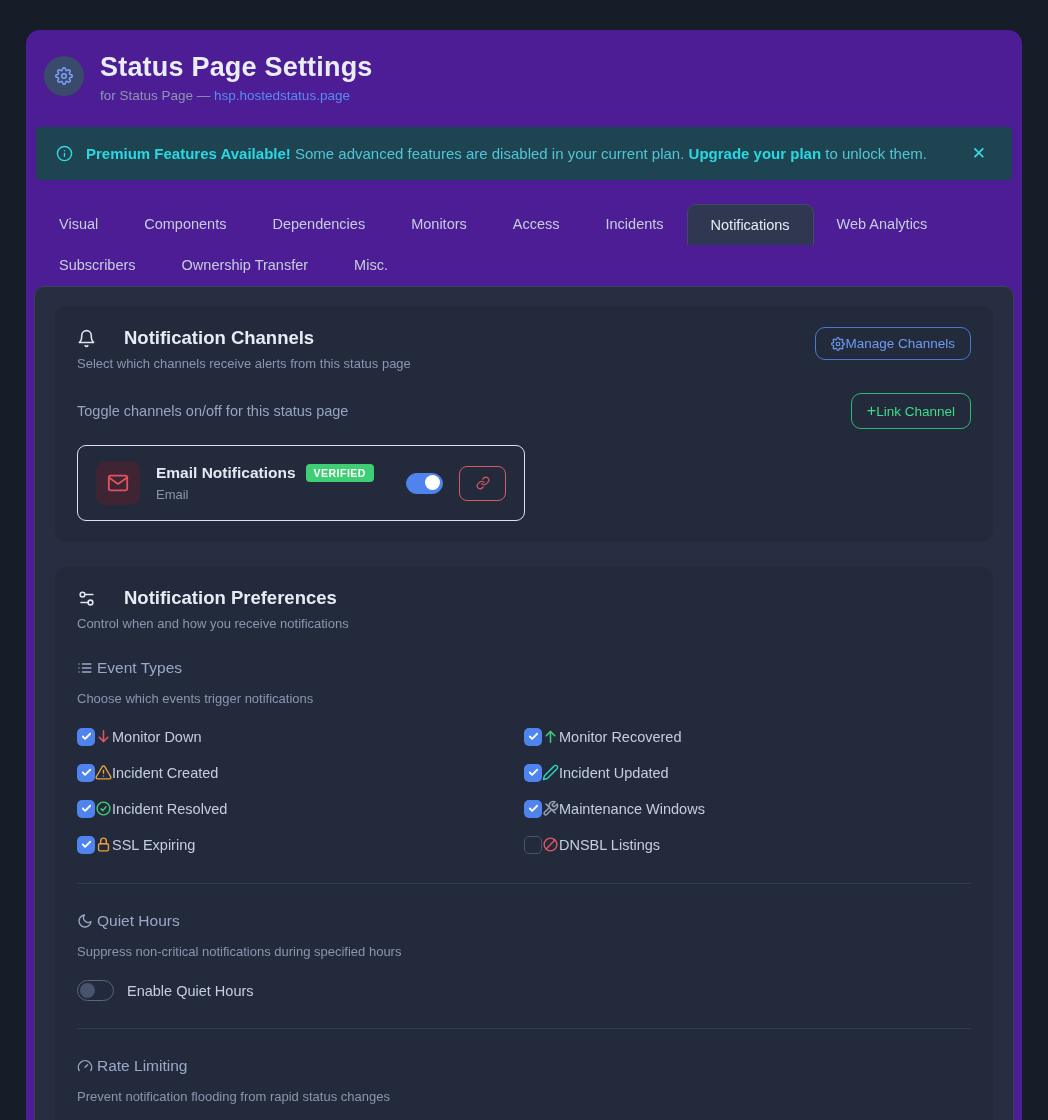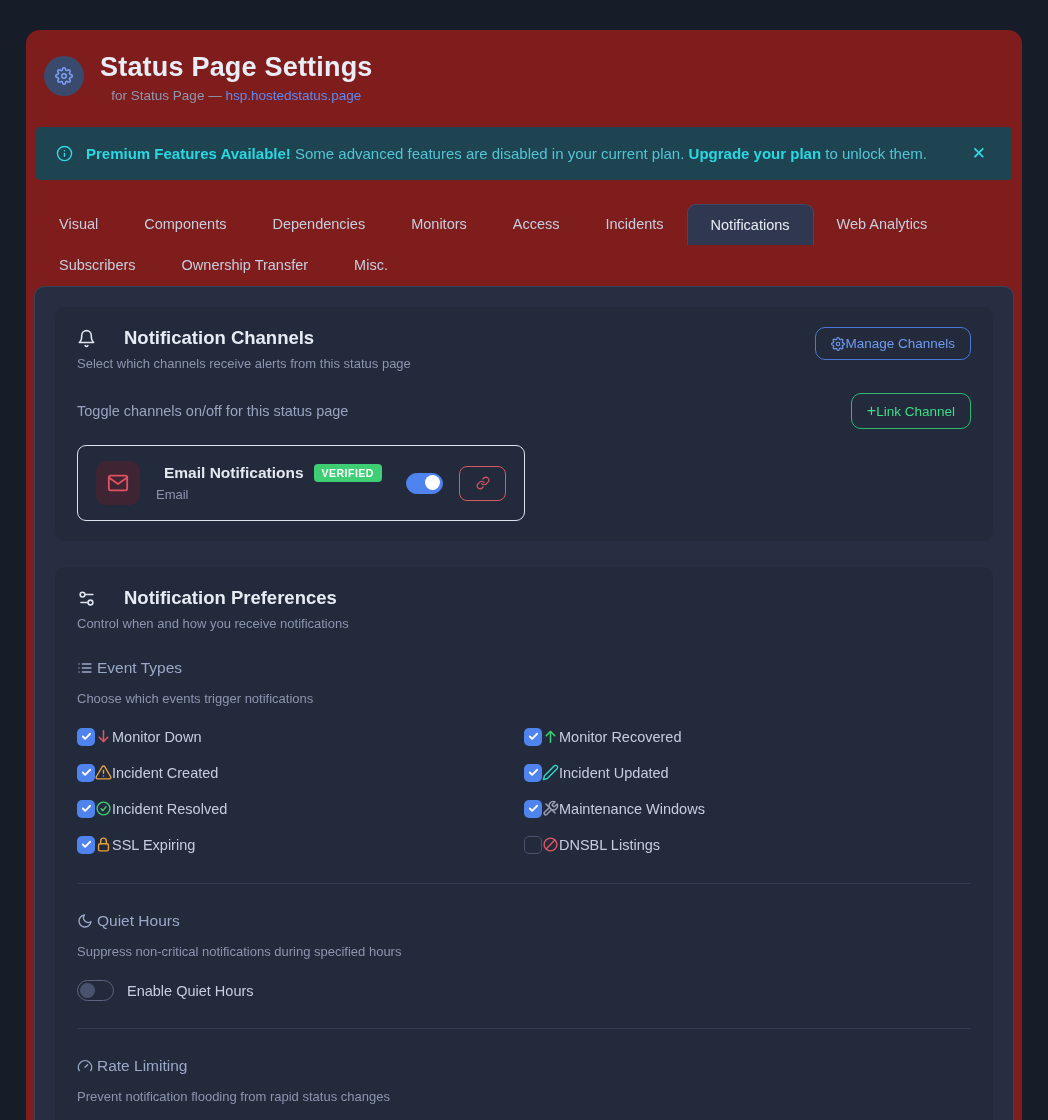--- a/index.html
+++ b/index.html
@@ -1,28 +1,28 @@
 <!DOCTYPE html>
 <html><head>
 <meta charset="utf-8">
 <style>
   * { margin:0; padding:0; box-sizing:border-box; }
   html,body { width:1048px; height:1120px; overflow:hidden; }
   body { background:#171c29; font-family:"Liberation Sans", sans-serif; color:#c6cede; }
 
   .page { position:absolute; left:26px; right:26px; top:30px; bottom:0;
-          background:#7f1d1d; border-radius:14px 14px 0 0; padding:10px 8px 5px 8px; }
+          background:#4c1d95; border-radius:14px 14px 0 0; padding:10px 8px 5px 8px; }
 
   
   .hdr { display:flex; align-items:flex-start; gap:16px; margin:12px 0 0 10px; }
   .hdr-icon { width:40px; height:40px; border-radius:50%; background:#3a4a6d; color:#7da2f7;
               display:flex; align-items:center; justify-content:center; margin-top:4px; }
   .hdr-icon svg { width:18px; height:18px; }
   .hdr-title { font-size:27px; font-weight:700; color:#e9edf6; letter-spacing:.2px; }
-  .hdr-sub { font-size:13.5px; color:#8d97b0; margin-top:5px;text-align:center; }
+  .hdr-sub { font-size:13.5px; color:#8d97b0; margin-top:5px; }
   .hdr-sub a { color:#5b8af5; text-decoration:none; }
 
   
   .banner { margin:24px 2px 0 2px; height:53px; background:#1d4450; border-radius:4px;
             display:flex; align-items:center; padding:0 20px; gap:13px; }
   .banner svg { width:17px; height:17px; color:#2fd8e4; flex:none; }
   .banner-text { font-size:15px; color:#52c4d6; }
   .banner-text b { color:#29d8e2; }
   .banner-link { color:#29d8e2; font-weight:700; cursor:pointer; }
   .banner-close { margin-left:auto; color:#35dce6; font-size:17px; cursor:pointer; padding:4px 6px; }
@@ -55,21 +55,21 @@
   .row-between { display:flex; align-items:center; justify-content:space-between; margin-top:22px; }
   .hint { font-size:14.5px; color:#98a3bd; }
 
   
   .channel-card { margin-top:16px; width:448px; border:1px solid #dde2ec; border-radius:9px;
                   padding:15px 18px; display:flex; align-items:center; gap:16px; }
   .mail-tile { width:44px; height:44px; border-radius:10px; background:#3f2533; color:#e0525f;
                display:flex; align-items:center; justify-content:center; flex:none; }
   .mail-tile svg { width:22px; height:22px; }
   .chan-info { flex:1; }
-  .chan-name-row { display:flex; gap:10px;margin-left:8px; }
+  .chan-name-row { display:flex; gap:10px; }
   .chan-name { font-size:15.5px; font-weight:600; color:#e3e8f2; }
   .badge { background:#3ecf74; color:#ffffff; font-size:10.5px; font-weight:700; letter-spacing:.5px;
            padding:3px 8px; border-radius:4px; }
   .chan-type { font-size:13px; color:#8b95ae; margin-top:5px; }
 
   .toggle { width:37px; height:21px; border-radius:11px; position:relative; cursor:pointer; flex:none;
             border:1.5px solid #5a6580; background:transparent; }
   .toggle .knob { position:absolute; top:1.5px; left:2px; width:15px; height:15px; border-radius:50%;
                   background:#49536e; }
   .toggle.on { background:#4f83ee; border-color:#4f83ee; }

